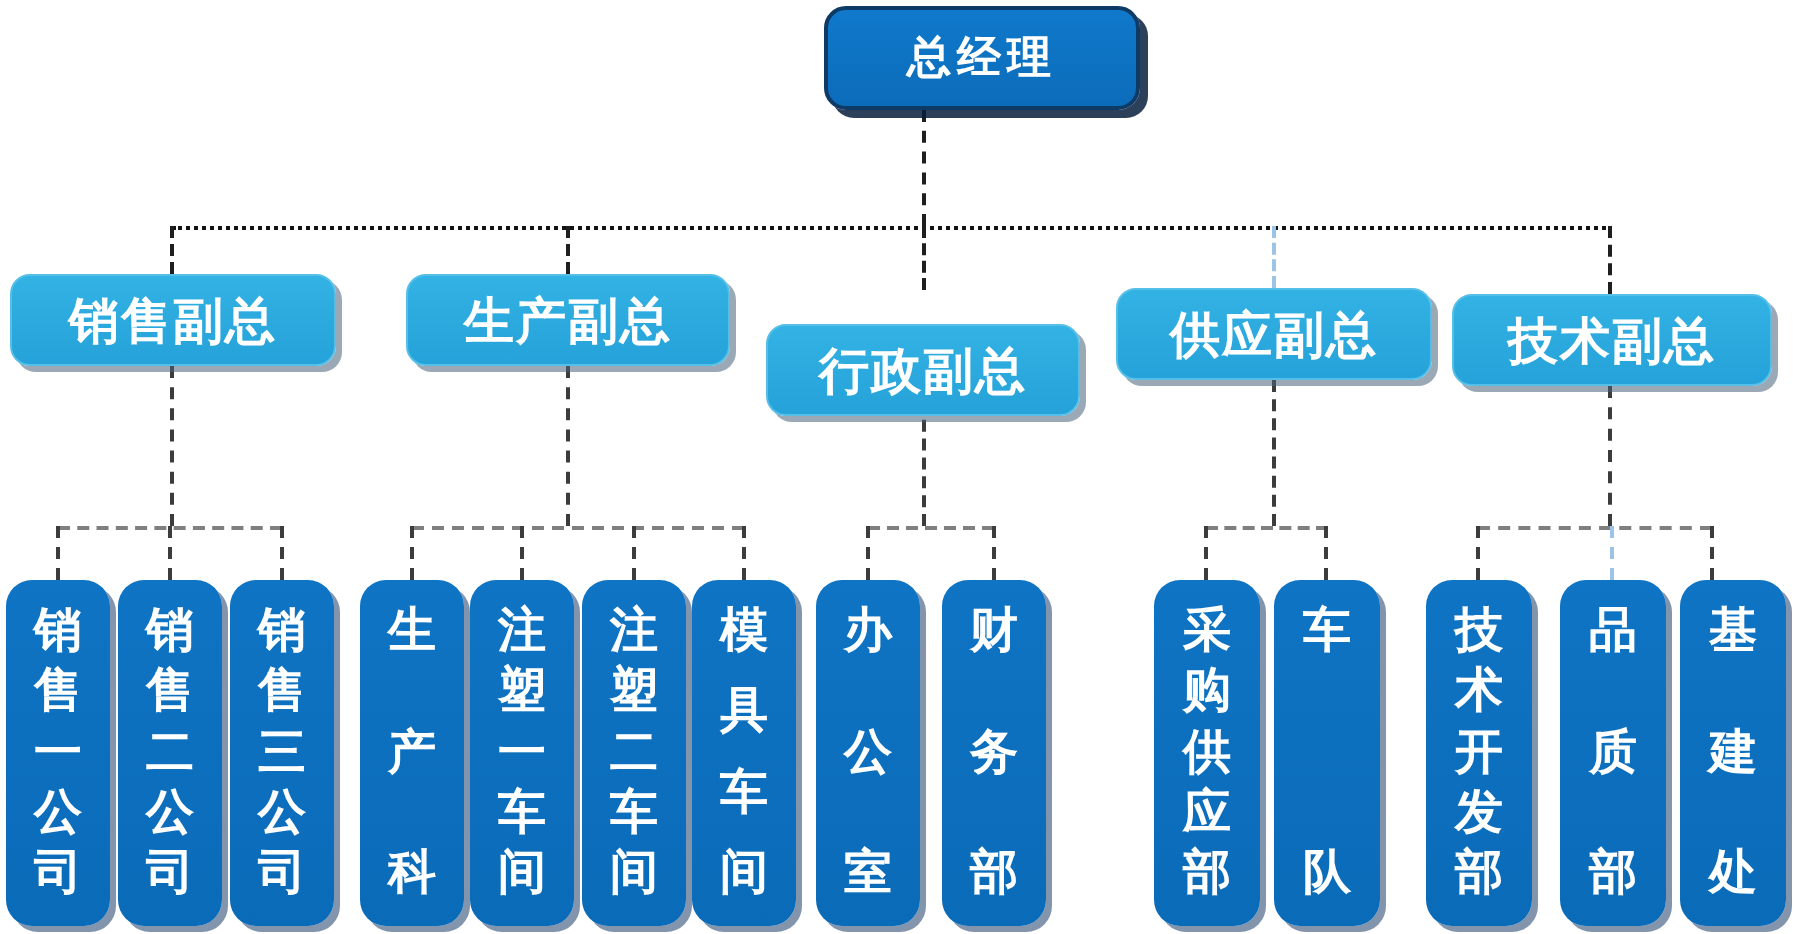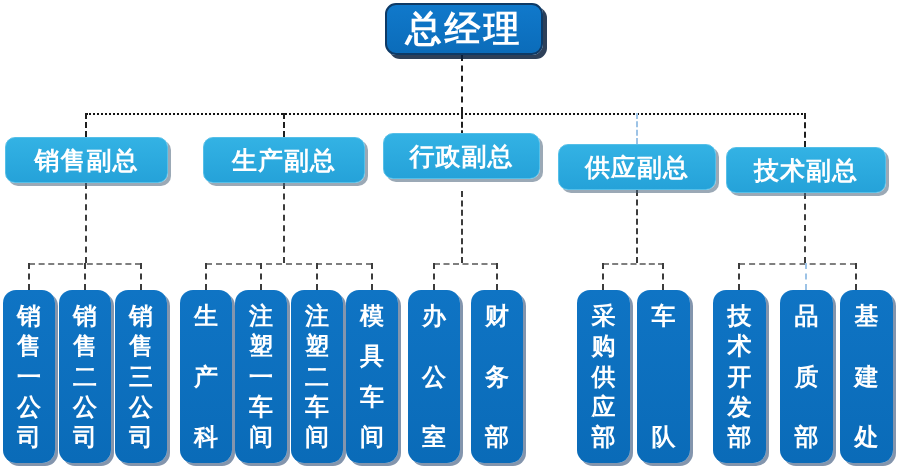--- a/index.html
+++ b/index.html
@@ -8,21 +8,21 @@
     font-family:"Liberation Sans",sans-serif;overflow:hidden;
   }
   .box{
     position:absolute;display:flex;align-items:center;justify-content:center;
     color:#ffffff;font-weight:bold;box-sizing:border-box;text-align:center;
   }
   .ceo{
     background:linear-gradient(#1079cb,#0b6cba);
     border:2px solid #0e3a66;border-radius:11px;
     box-shadow:4px 4px 0 rgba(8,30,60,0.85);
-    font-size:36px;letter-spacing:3px;
+    font-size:22px;letter-spacing:3px;margin-left:27px;
   }
   .vp{
     background:linear-gradient(#33b2e4,#25a2d9);
     border:1px solid #55bfe8;border-radius:10px;
     box-shadow:3px 3px 0 rgba(73,98,122,0.55);
     font-size:25px;letter-spacing:1px;
   }
   .dept{
     background:linear-gradient(#0f74c4,#0a6bb8);
     border-radius:13px;
@@ -83,21 +83,21 @@
   <div class="box ceo" style="left:385px;top:3px;width:158px;height:52px;">
     <span>总经理</span>
   </div>
 
   <div class="box vp" style="left:5px;top:137px;width:163px;height:46px;">
     <span>销售副总</span>
   </div>
   <div class="box vp" style="left:203px;top:137px;width:162px;height:46px;">
     <span>生产副总</span>
   </div>
-  <div class="box vp" style="left:383px;top:133px;width:157px;height:46px;">
+  <div class="box vp" style="left:383px;top:162px;width:157px;height:46px;">
     <span>行政副总</span>
   </div>
   <div class="box vp" style="left:726px;top:147px;width:160px;height:46px;">
     <span>技术副总</span>
   </div>
   <div class="box vp" style="left:558px;top:144px;width:158px;height:46px;">
     <span>供应副总</span>
   </div>
 
   <div class="box dept" style="left:3px;top:290px;width:52px;height:173px;">

